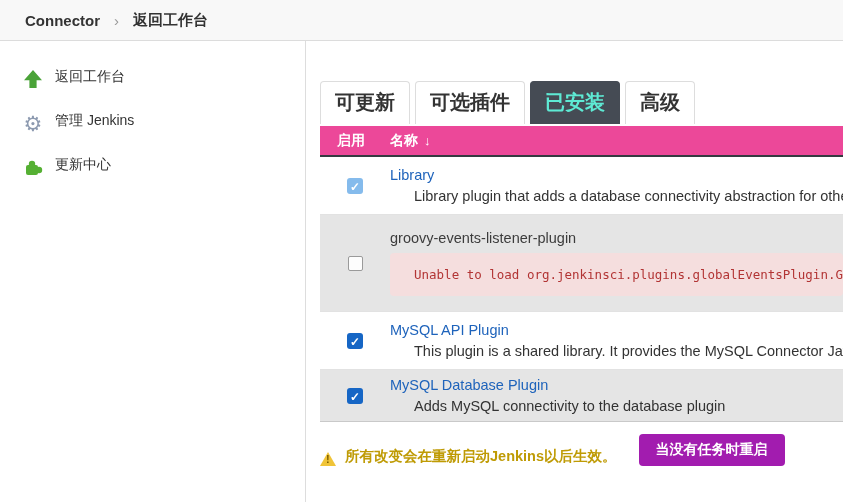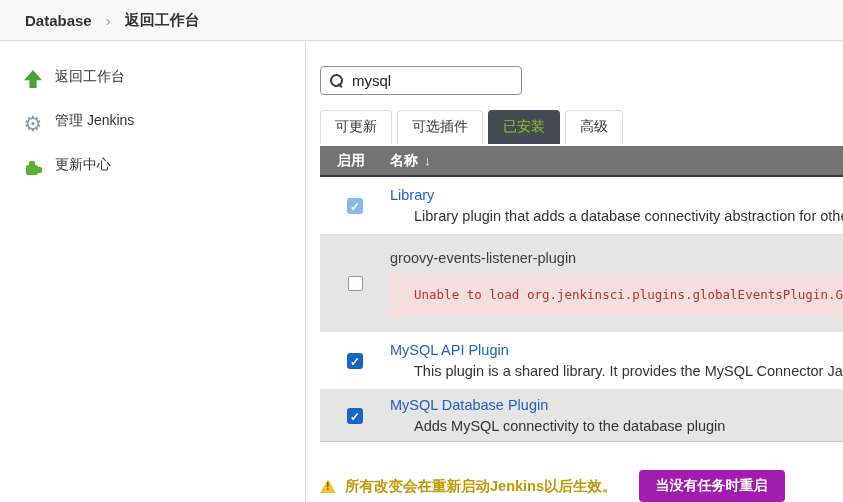--- a/index.html
+++ b/index.html
@@ -29,28 +29,28 @@
   .mag { position: relative; width: 13px; height: 13px; flex: 0 0 13px; }
   .mag::before { content: ""; position: absolute; left: 0; top: 0; width: 9px; height: 9px;
     border: 2px solid #3a3a3a; border-radius: 50%; }
   .mag::after { content: ""; position: absolute; left: 9px; top: 9px; width: 5px; height: 2px;
     background: #3a3a3a; transform: rotate(45deg); transform-origin: 0 0; }
   .search-box input { border: none; outline: none; font-size: 15px; color: #222; width: 150px;
     font-family: "Liberation Sans", sans-serif; background: transparent; }
 
   
   .tabs { display: flex; gap: 5px; margin-top: 15px; }
-  .tab { padding: 7px 14px 8px; font-weight: normal; font-size: 14px; background: #fff;
+  .tab { padding: 7px 14px 8px; font-weight: bold; font-size: 20px; background: #fff;
     border: 1px solid #ddd; border-bottom: none; border-radius: 4px 4px 0 0; color: #333;
     cursor: pointer; }
-  .tab.active { background: #454b54; border-color: #454b54; color: #84cc16; }
+  .tab.active { background: #454b54; border-color: #454b54; color: #5eead4; }
 
   
   .ptable { margin-top: 2px; }
-  .thead { background: #737373; color: #fff; font-weight: bold; height: 31px;
+  .thead { background: #ec4899; color: #fff; font-weight: bold; height: 31px;
     display: flex; align-items: center; border-bottom: 2px solid #353a41; }
   .col-cb { width: 70px; flex: 0 0 70px; display: flex; justify-content: center; }
   .col-main { flex: 1; overflow: hidden; }
   .thead .col-cb { justify-content: flex-start; padding-left: 17px; }
   .sort-arrow { font-weight: normal; margin-left: 6px; font-size: 13px; }
 
   .row { display: flex; align-items: center; border-bottom: 1px solid #e2e2e2; }
   .row.alt { background: #e5e5e5; }
   .row:last-of-type { border-bottom: 1px solid #c9c9c9; justify-content: space-between; }
   .r1 { height: 58px; } .r2 { height: 97px; } .r3 { height: 58px; } .r4 { height: 52px; }
@@ -65,36 +65,36 @@
   .plugin-link { color: #1e63bb; text-decoration: none; font-size: 14.5px; display: inline-block;
     cursor: pointer; }
   .plugin-plain { color: #3c3c3c; font-size: 14.5px; }
   .desc { padding-left: 24px; margin-top: 5px; white-space: nowrap; overflow: hidden;
     color: #333; font-size: 14.5px; }
   .error-box { margin-top: 7px; margin-right: 0; background: #f5dede; border-radius: 4px;
     padding: 14px 0 14px 24px; white-space: nowrap; overflow: hidden;
     font-family: "DejaVu Sans Mono", monospace; font-size: 12.5px; color: #b23434; }
 
   
-  .footer { display: flex; align-items: center; margin-top: 28px; }
+  .footer { display: flex; align-items: flex-end; margin-top: 12px; }
   .warn-tri { position: relative; width: 0; height: 0; margin-right: 9px;
     border-left: 8px solid transparent; border-right: 8px solid transparent;
     border-bottom: 14px solid #f0c438; }
   .warn-tri::after { content: "!"; position: absolute; left: -2px; top: 1px; color: #7a5c00;
     font-size: 11px; font-weight: bold; }
   .warn-text { color: #bf9b05; font-weight: bold; font-size: 14.5px; }
   .restart-btn { margin-left: 22px; background: #a21caf; color: #fff; border: none;
     border-radius: 4px; font-weight: bold; font-size: 14px; padding: 7px 17px; cursor: pointer;
     font-family: "Liberation Sans", sans-serif; }
 </style>
 </head>
 <body>
 
 <div class="topbar">
-  <a class="crumb">Database</a>
+  <a class="crumb">Connector</a>
   <span class="crumb-sep">›</span>
   <span class="crumb">返回工作台</span>
 </div>
 
 <div class="layout">
 
   <div class="sidebar">
     <div class="side-item">
       <span class="icon-box">
         <svg width="18" height="18" viewBox="0 0 16 16">
@@ -114,24 +114,20 @@
           <circle cx="8" cy="6" r="3.2" fill="#55b033"></circle>
           <circle cx="15" cy="12" r="3.2" fill="#55b033"></circle>
         </svg>
       </span>
       <span class="label">更新中心</span>
     </div>
   </div>
 
   <div class="main">
 
-    <div class="search-box">
-      <span class="mag"></span>
-      <input type="text" value="mysql" style="">
-    </div>
 
     <div class="tabs">
       <div class="tab">可更新</div>
       <div class="tab">可选插件</div>
       <div class="tab active">已安装</div>
       <div class="tab">高级</div>
     </div>
 
     <div class="ptable">
       <div class="thead">

